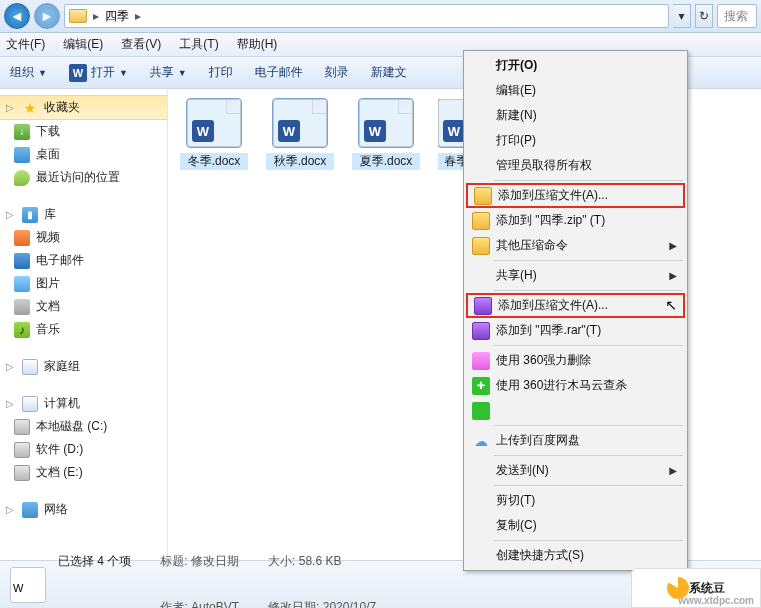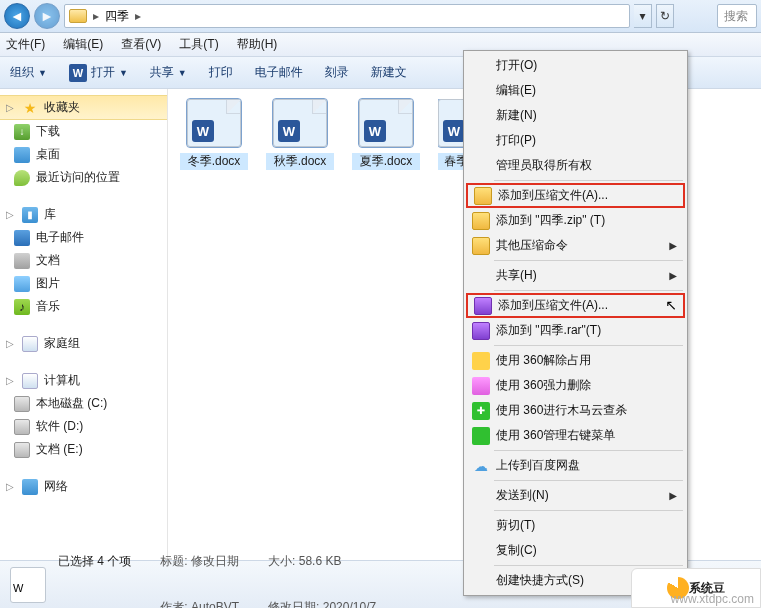--- a/index.html
+++ b/index.html
@@ -4,21 +4,21 @@
 <style>
 * { margin: 0; padding: 0; box-sizing: border-box; font-family: "Microsoft YaHei", "Segoe UI", Tahoma, sans-serif; font-size: 12px; }
 body { width: 761px; height: 608px; background: #fff; overflow: hidden; position: relative; }
 
 .nav-bar { height: 33px; background: linear-gradient(#e8f1fb, #d7e6f7); border-bottom: 1px solid #b6c5d6; display: flex; align-items: center; padding: 2px 4px; gap: 4px; }
 .nav-btn { width: 26px; height: 26px; border-radius: 50%; background: radial-gradient(#4fa8e8, #1b6fb8); border: 1px solid #2b6aa8; display: flex; align-items: center; justify-content: center; color: #fff; font-size: 14px; }
 .breadcrumb { flex: 1; height: 24px; background: #fff; border: 1px solid #aabccf; display: flex; align-items: center; padding: 0 4px; gap: 6px; border-radius: 2px; }
 .folder-icon { width: 18px; height: 14px; background: linear-gradient(#ffe9a8, #f0c14b); border: 1px solid #c9a23a; border-radius: 2px; }
 .bc-sep { color: #555; }
 .dd-btn { width: 18px; height: 24px; background: linear-gradient(#eef5fc,#d9e8f7); border: 1px solid #aabccf; border-left: none; display: flex; align-items: center; justify-content: center; color: #333; }
-.search { flex: 0 0 40px; height: 24px; background: #fff; border: 1px solid #aabccf; display: flex; align-items: center; padding: 0 6px; color: #888; border-radius: 2px; margin-left: 39px; }
+.search { flex: 0 0 40px; height: 24px; background: #fff; border: 1px solid #aabccf; display: flex; align-items: center; padding: 0 6px; color: #888; border-radius: 2px; }
 
 .menu-bar { height: 24px; background: linear-gradient(#f6f9fd,#e7eef8); border-bottom: 1px solid #cdd8e6; display: flex; align-items: center; padding: 0 6px; gap: 18px; color: #222; }
 .menu-bar span { }
 
 .toolbar { height: 32px; background: linear-gradient(#f0f6fd,#dbe8f7); border-bottom: 1px solid #cdd8e6; display: flex; padding: 0 10px; gap: 22px; color: #1a3c6e; }
 .tb-item { display: flex; align-items: center; gap: 4px; }
 .tb-dd { font-size: 9px; }
 .word-mini { width: 18px; height: 18px; background: #2b579a; border-radius: 2px; display: flex; align-items: center; justify-content: center; color: #fff; font-weight: bold; font-size: 11px; }
 
 .main { display: flex; height: calc(100% - 33px - 24px - 32px - 48px); }
@@ -49,21 +49,21 @@
 .tile-icon .corner { position: absolute; top: 0; right: 0; width: 14px; height: 14px; background: linear-gradient(135deg,#e8eef5 50%, transparent 50%); border-left: 1px solid #cfd8e2; border-bottom: 1px solid #cfd8e2; }
 .tile-icon .w-badge { width: 22px; height: 22px; background: #2b579a; border-radius: 3px; color: #fff; font-weight: bold; font-size: 13px; display: flex; align-items: center; justify-content: center; position: absolute; left: 4px; bottom: 4px; }
 .tile-label { font-size: 12px; color: #222; word-break: break-all; }
 .file-tile.sel .tile-icon { outline: 1px solid #7da2ce; background: #e5f1fb; }
 .file-tile.sel .tile-label { background: #cde8ff; }
 
 .ctx-menu { position: absolute; left: 463px; top: 50px; width: 225px; background: #f2f2f2; border: 1px solid #a0a0a0; box-shadow: 2px 2px 4px rgba(0,0,0,.25); padding: 2px; }
 .ctx-item { height: 25px; display: flex; align-items: center; padding: 0 8px 0 30px; position: relative; color: #111; }
 .ctx-item .ci-icon { position: absolute; left: 6px; width: 18px; height: 18px; display: flex; align-items: center; justify-content: center; border-radius: 2px; }
 .ctx-item .arrow-r { position: absolute; right: 8px; font-size: 10px; color: #333; }
-.ctx-item.bold { font-weight: normal; }
+.ctx-item.bold { font-weight: bold; }
 .ctx-item.disabled { color: #a0a0a0; }
 .ctx-sep { height: 1px; background: #d0d0d0; margin: 2px 2px 2px 28px; }
 .hl-red { border: 2px solid #e03020; }
 .cursor { position: absolute; right: 6px; top: 2px; font-size: 14px; color: #000; }
 
 .ci-zip { background: linear-gradient(#ffe07a,#f0b840); border: 1px solid #c99a20; }
 .ci-rar { background: linear-gradient(#c080ff,#8040d0); border: 1px solid #7030b0; }
 .ci-360a { background: #ffd24a; border-radius: 50%; }
 .ci-360b { background: linear-gradient(#ff9aff,#e060e0); }
 .ci-360c { background: #30c030; border-radius: 50%; color: #fff; font-size: 10px; }
@@ -71,21 +71,21 @@
 .ci-cloud { color: #4fa0e0; font-size: 14px; }
 
 .details { height: 48px; background: linear-gradient(#f4f8fc,#e4ecf6); border-top: 1px solid #cdd8e6; display: flex; align-items: center; padding: 4px 10px; gap: 12px; }
 .det-icon { width: 36px; height: 36px; background: #fff; border: 1px solid #bfc8d2; border-radius: 3px; position: relative; display: flex; align-items: center; justify-content: center; }
 .det-icon .w-badge { width: 18px; height: 18px; font-size: 11px; left: 2px; bottom: 2px; }
 .det-txt { display: grid; grid-template-columns: auto auto auto auto; column-gap: 18px; row-gap: 2px; color: #555; gap: 29px; }
 .det-txt b { color: #222; font-weight: normal; }
 
 .watermark { position: absolute; right: 0; bottom: 0; width: 130px; height: 40px; background: #fff; border: 1px solid #ddd; border-radius: 6px 0 0 0; display: flex; align-items: center; justify-content: center; font-size: 16px; font-weight: bold; color: #222; }
 .wm-logo { width: 22px; height: 22px; border-radius: 50%; background: conic-gradient(#ffb020 0 300deg, #fff 300deg 360deg); }
-.wm-url { position: absolute; bottom: 1px; right: 6px; font-size: 12px; color: #aaa; font-weight: normal; }
+.wm-url { position: absolute; bottom: 1px; right: 6px; font-size: 10px; color: #aaa; font-weight: bold; }
 </style>
 </head>
 <body>
 
 <div class="nav-bar">
   <div class="nav-btn">◄</div>
   <div class="nav-btn" style="opacity:.6">►</div>
   <div class="breadcrumb">
     <span class="folder-icon"></span>
     <span class="bc-sep">▸</span>
@@ -155,30 +155,34 @@
         <span class="ic recent"></span>
         <span>最近访问的位置</span>
       </div>
     <div style="height:14px"></div>
     <div class="tree-item head">
         <span class="tree-arrow">▷</span>
         <span class="ic lib">▮</span>
         <span>库</span>
       </div>
     <div class="tree-item">
+        <span class="ic vid"></span>
+        <span>视频</span>
+      </div>
+    <div class="tree-item">
         <span class="ic tx"></span>
         <span>电子邮件</span>
       </div>
     <div class="tree-item">
+        <span class="ic img"></span>
+        <span>图片</span>
+      </div>
+    <div class="tree-item">
         <span class="ic doc"></span>
         <span>文档</span>
-      </div>
-    <div class="tree-item">
-        <span class="ic img"></span>
-        <span>图片</span>
       </div>
     <div class="tree-item">
         <span class="ic mus">♪</span>
         <span>音乐</span>
       </div>
     <div style="height:14px"></div>
     <div class="tree-item head">
         <span class="tree-arrow">▷</span>
         <span class="ic home"></span>
         <span>家庭组</span>
@@ -296,34 +300,29 @@
       <span class="ci-icon ci-rar"></span>
       <span>添加到压缩文件(A)...</span>
       <span class="cursor">↖</span>
     </div>
   <div class="ctx-item">
       <span class="ci-icon ci-rar"></span>
       <span>添加到 "四季.rar"(T)</span>
     </div>
   <div class="ctx-sep"></div>
   <div class="ctx-item">
-      <span class="ci-icon ci-360a"></span>
-      <span>使用 360解除占用</span>
-    </div>
-  <div class="ctx-item">
       <span class="ci-icon ci-360b"></span>
       <span>使用 360强力删除</span>
     </div>
   <div class="ctx-item">
       <span class="ci-icon ci-360c">✚</span>
       <span>使用 360进行木马云查杀</span>
     </div>
   <div class="ctx-item">
       <span class="ci-icon ci-360d"></span>
-      <span>使用 360管理右键菜单</span>
     </div>
   <div class="ctx-sep"></div>
   <div class="ctx-item">
       <span class="ci-icon ci-cloud">☁</span>
       <span>上传到百度网盘</span>
     </div>
   <div class="ctx-sep"></div>
   <div class="ctx-item">
       <span>发送到(N)</span>
       <span class="arrow-r">▶</span>

